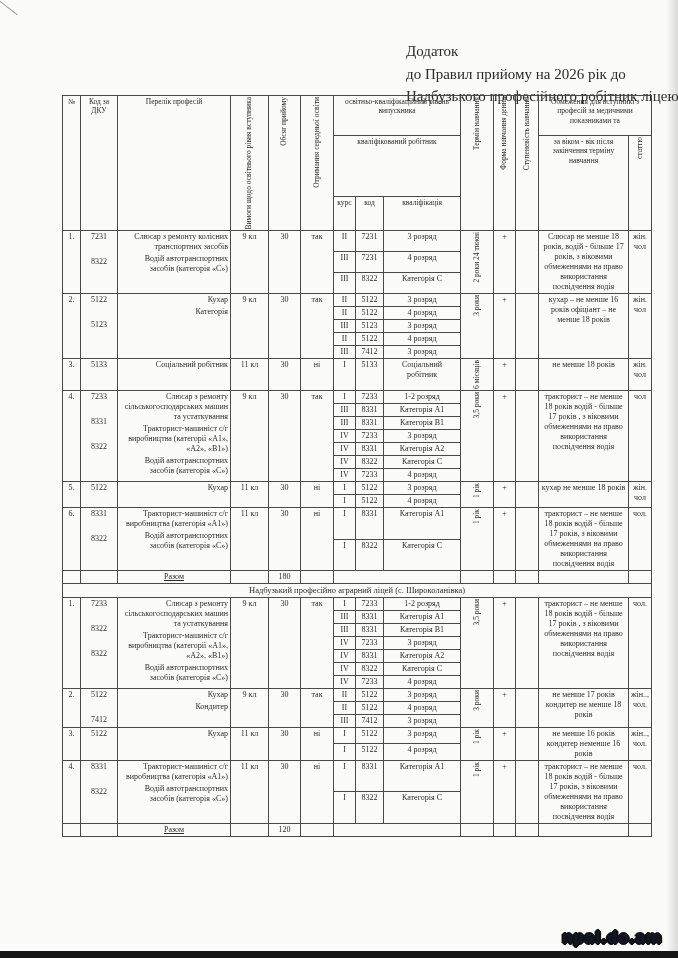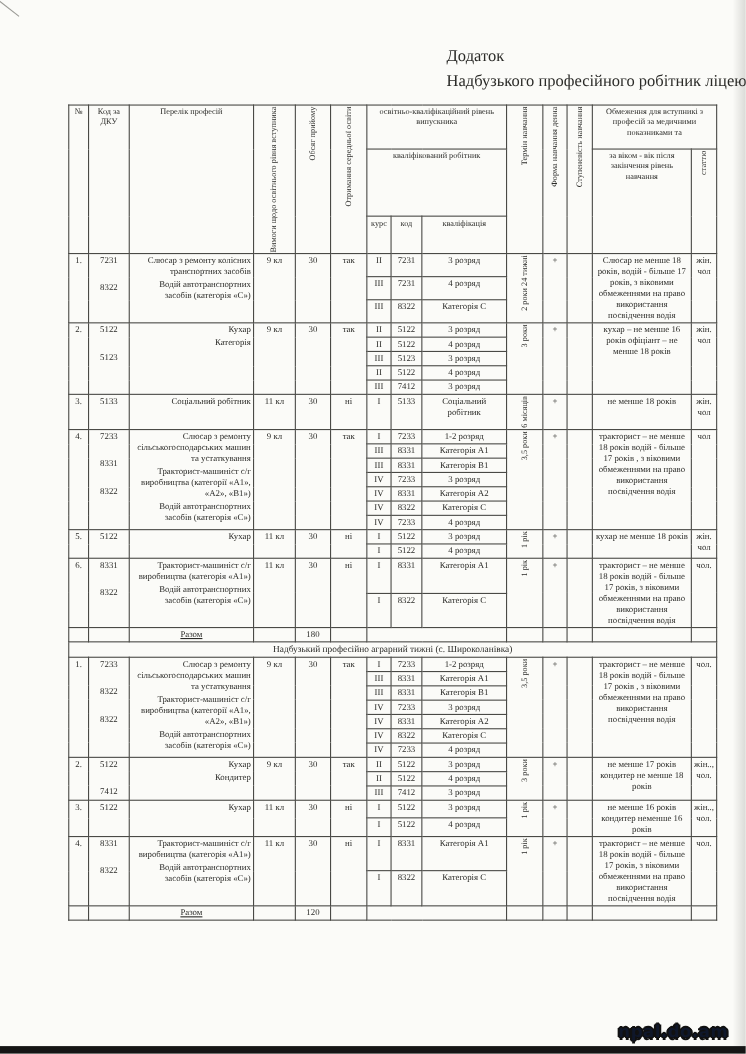--- a/index.html
+++ b/index.html
@@ -60,20 +60,21 @@
   td.form-cell,td.steps-cell{vertical-align:middle;}
 </style>
 </head>
 <body>
 
 <div class="corner-artifact"></div>
 <div class="page-edge-right"></div>
 
 <div class="doc-header">
   <div>Додаток</div>
+  <div>до Правил прийому на 2026 рік до</div>
   <div>Надбузького професійного робітник ліцею</div>
 </div>
 
 <table class="main">
   <colgroup>
     <col style="width:18px">
       <col style="width:37px">
       <col style="width:113px">
     <col style="width:38px">
       <col style="width:32px">
@@ -108,21 +109,21 @@
       <th rowspan="3">
           <div class="vt">Форма навчання денна</div>
         </th>
       <th rowspan="3">
           <div class="vt">Ступеневість навчання</div>
         </th>
       <th colspan="2">Обмеження  для вступникі з професій  за медичними показниками та</th>
     </tr>
     <tr class="h2">
       <th colspan="3">кваліфікований робітник</th>
-      <th rowspan="2">за віком  - вік після закінчення рівень навчання</th>
+      <th rowspan="2">за віком  - вік після закінчення терміну навчання</th>
       <th rowspan="2">
           <div class="vt">статтю</div>
         </th>
     </tr>
     <tr class="h3">
       <th>курс</th>
       <th>код</th>
       <th>кваліфікація</th>
     </tr>
   </thead>
@@ -371,21 +372,21 @@
         <td class="total-value">180</td>
         <td></td>
         <td colspan="3"></td>
         <td></td>
         <td></td>
         <td></td>
         <td></td>
         <td></td>
       </tr>
       <tr>
-        <td colspan="14" class="section-title">Надбузький професійно аграрний тижні (с. Широколанівка)</td>
+        <td colspan="14" class="section-title">Надбузький професійно аграрний ліцей (с. Широколанівка)</td>
       </tr>
       <tr class="qrow">
         <td rowspan="7">1.</td>
         <td rowspan="7">
           <div>
             <div class="code-item">7233</div>
             <div class="code-item">8322</div>
             <div class="code-item">8322</div>
           </div>
         </td>

